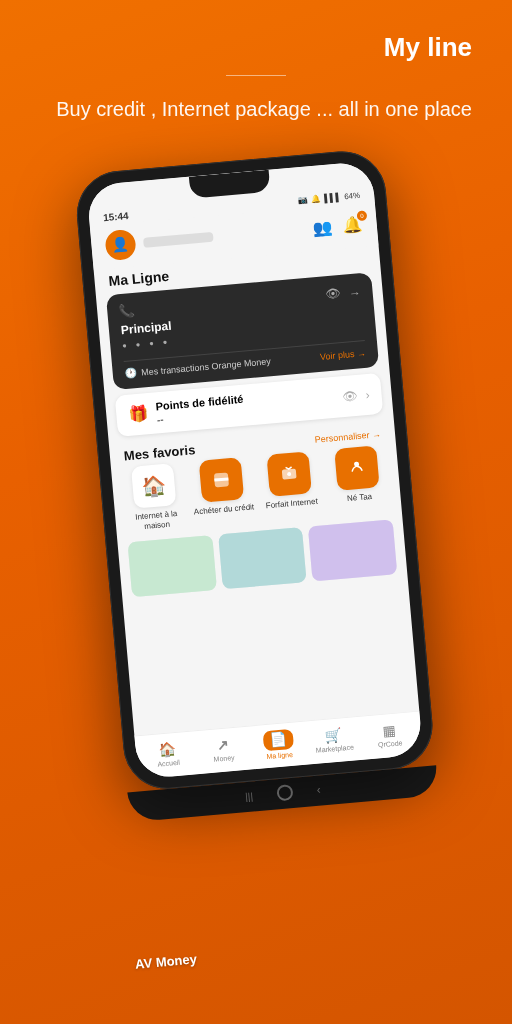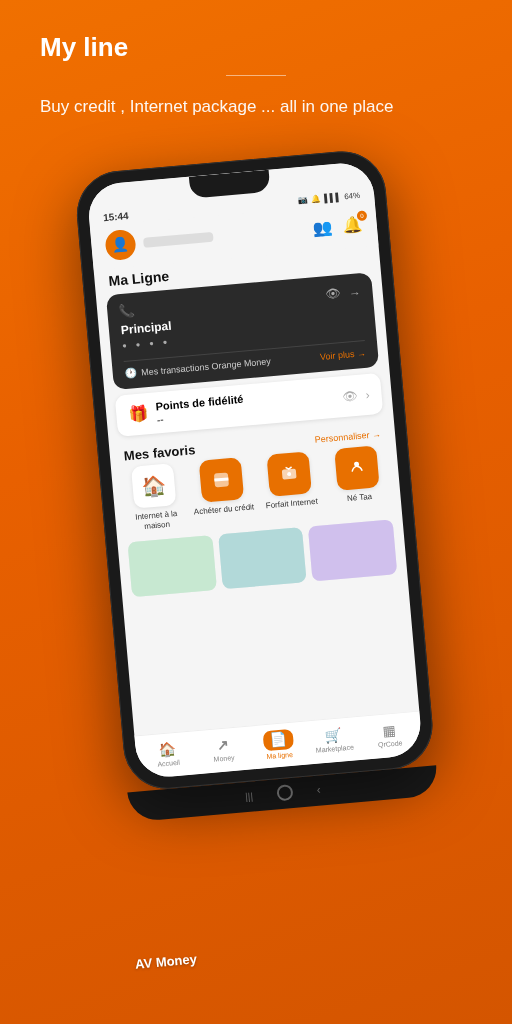--- a/index.html
+++ b/index.html
@@ -7,37 +7,37 @@
       width: 512px;
       height: 1024px;
       background: linear-gradient(160deg, #f07000 0%, #e86000 40%, #d45500 100%);
       font-family: 'Segoe UI', Arial, sans-serif;
       overflow: hidden;
       position: relative;
     }
 
     
     .header-section {
-      text-align: left;
+      text-align: right;
       padding: 32px 40px 16px;
       color: white;
     }
     .header-section h1 {
       font-size: 26px;
       font-weight: 700;
       margin-bottom: 12px;
     }
     .header-section .divider {
       width: 60px;
       height: 1px;
       background: rgba(255,255,255,0.5);
       margin: 0 auto 18px;
     }
     .header-section p {
-      font-size: 17px;
+      font-size: 20px;
       line-height: 1.5;
       color: rgba(255,255,255,0.95);
     }
 
     
     .phone-wrapper {
       position: absolute;
       top: 160px;
       left: 50%;
       transform: translateX(-50%) rotate(-5deg);

